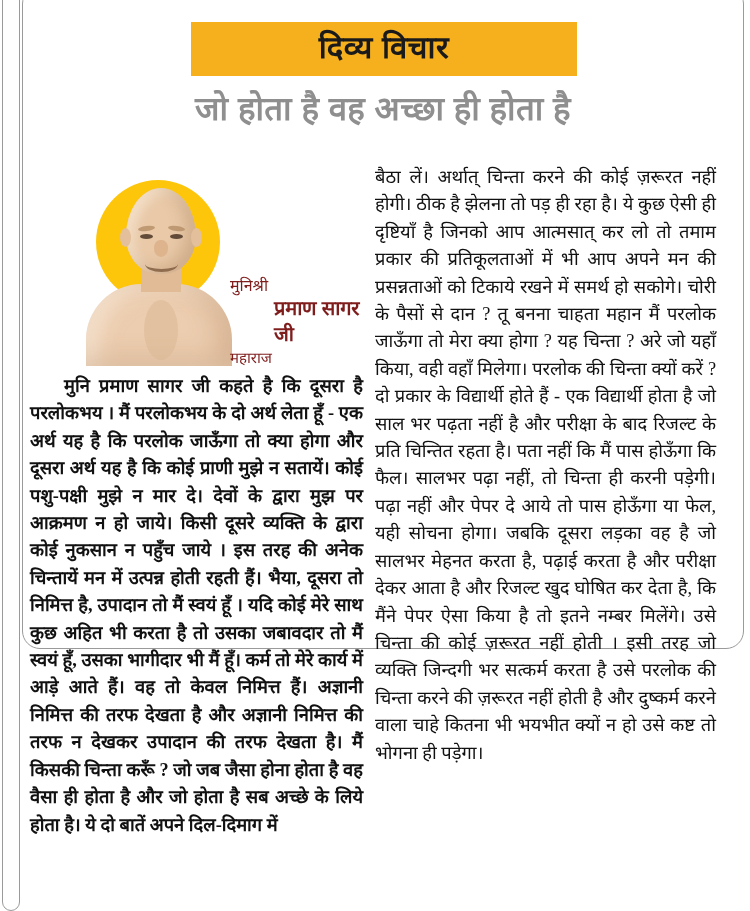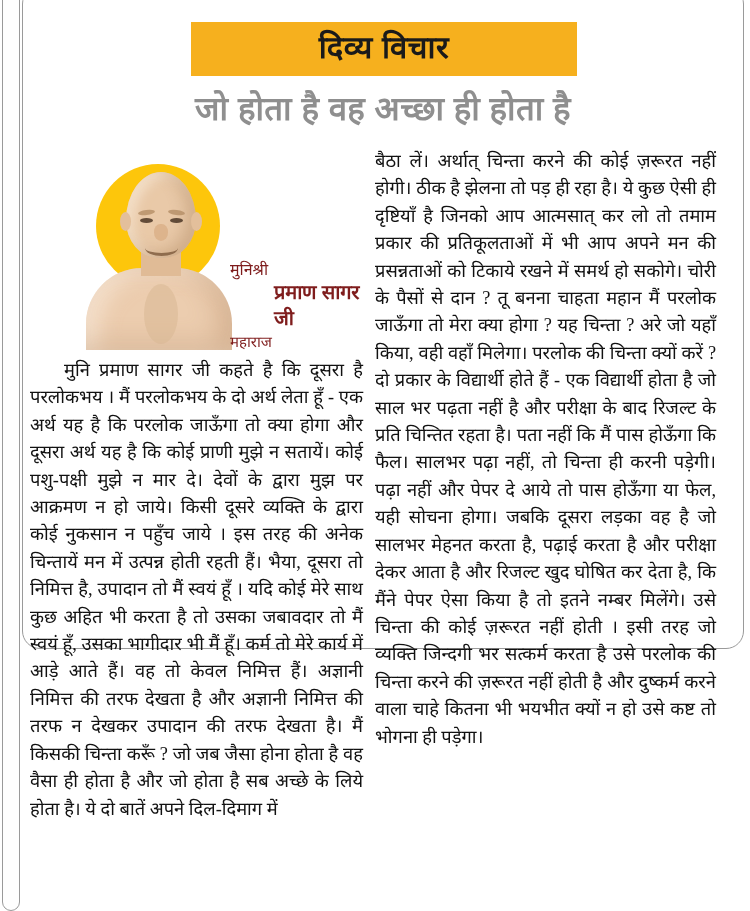--- a/index.html
+++ b/index.html
@@ -102,21 +102,21 @@
   
   .columns {
     position: absolute;
     left: 0;
     top: 148px;
     right: 0;
     bottom: 4px;
   }
   .col {
     position: absolute;
-    top: 0;
+    top: 16px;
     bottom: 0;
   }
   .col-left  { left: 8px;  width: 333px; }
   .col-right { left: 353px; width: 341px; }
 
   .col-divider {
     position: absolute;
     left: 346px;
     top: 8px;
     bottom: 10px;
@@ -261,21 +261,21 @@
   .body-text {
     font-family: "Liberation Serif", "DejaVu Serif", serif;
     font-size: 18.3px;
     line-height: 27.4px;
     color: #111111;
     text-align: justify;
     text-justify: inter-word;
     margin: 0;
     hyphens: none;
   }
-  .body-text.first { text-indent: 34px; }
+  .body-text.first { text-indent: 34px; font-weight: bold; }
   .col-right .body-text { font-size: 18.3px; }
 </style>
 </head>
 <body>
 
 <div class="clipping">
 
   <div class="frame-outer"></div>
   <div class="frame-inner"></div>
 

